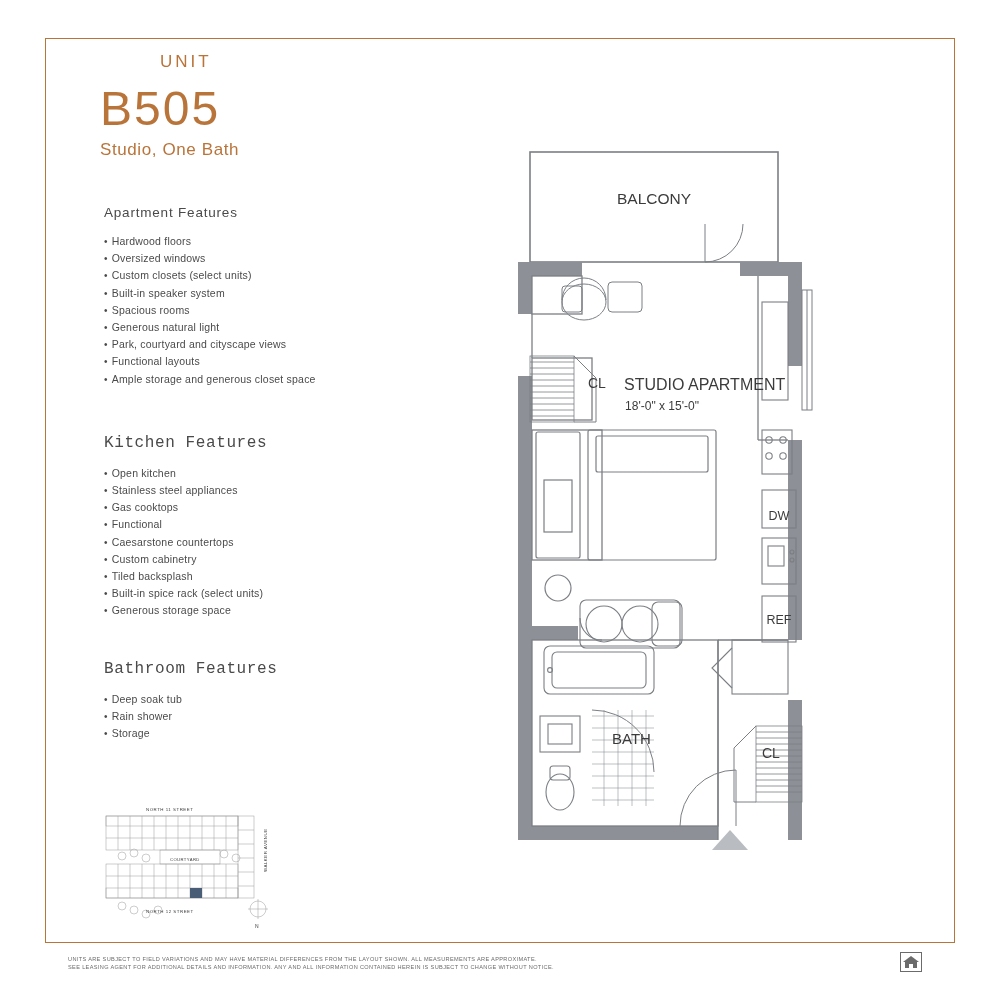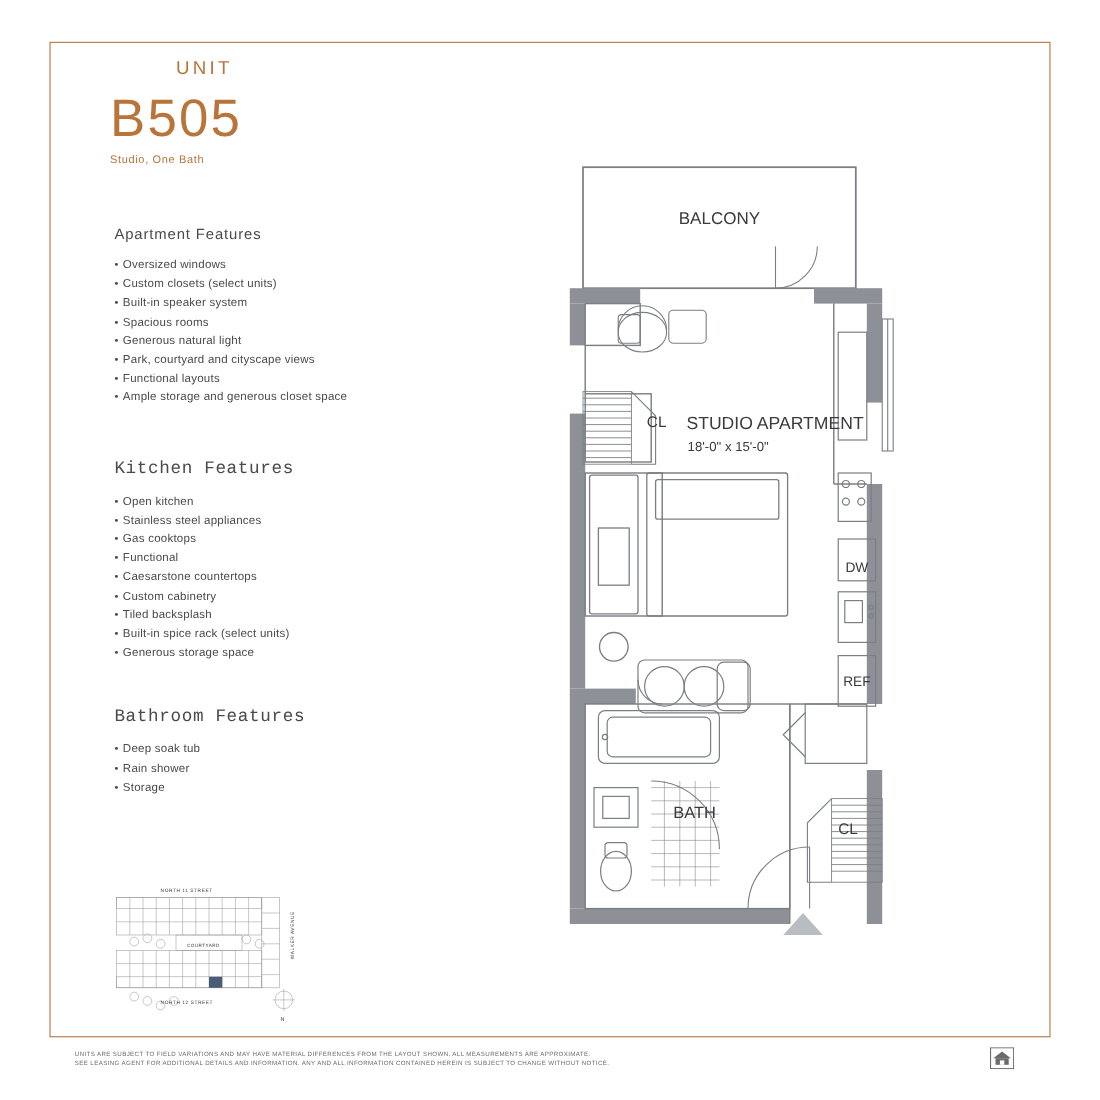--- a/index.html
+++ b/index.html
@@ -39,21 +39,21 @@
   }
   .unit-number {
     font-size: 48px;
     letter-spacing: 2px;
     line-height: 50px;
     margin-top: 12px;
     color: #b9743a;
     font-weight: 400;
   }
   .unit-sub {
-    font-size: 10px;
+    font-size: 17px;
     letter-spacing: 0.6px;
     margin-top: 6px;
     color: #b9743a;
   }
   
   .features {
     position: absolute;
     left: 104px;
     top: 205px;
     width: 300px;
@@ -139,20 +139,21 @@
 <div class="unit-block">
   <div class="unit-label">UNIT</div>
   <div class="unit-number">B505</div>
   <div class="unit-sub">Studio, One Bath</div>
 </div>
 
 <div class="features">
 
   <div class="feat-title">Apartment Features</div>
   <ul class="feat-list">
+    <li>Hardwood floors</li>
     <li>Oversized windows</li>
     <li>Custom closets (select units)</li>
     <li>Built-in speaker system</li>
     <li>Spacious rooms</li>
     <li>Generous natural light</li>
     <li>Park, courtyard and cityscape views</li>
     <li>Functional layouts</li>
     <li>Ample storage and generous closet space</li>
   </ul>
 

